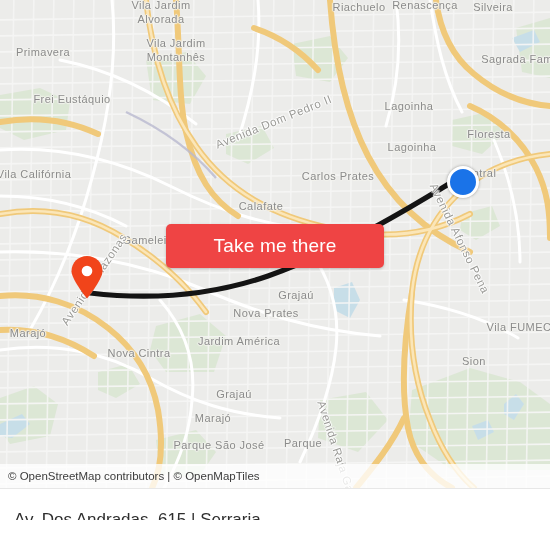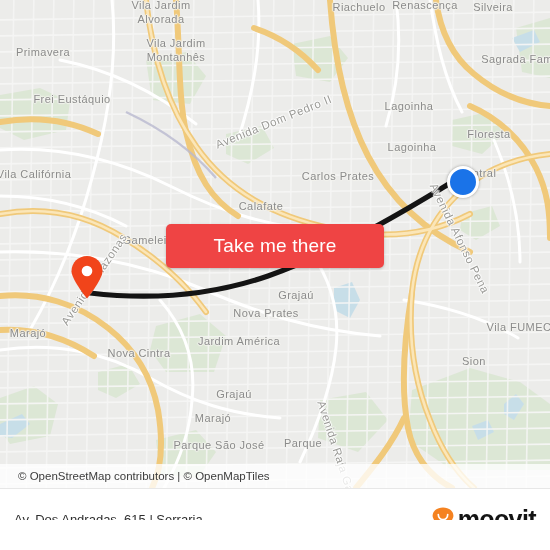--- a/index.html
+++ b/index.html
@@ -84,38 +84,38 @@
 
   
   #attribution {
     position:absolute;
     left:0; top:464px;
     width:550px; height:24px;
     background:rgba(255,255,255,.78);
     color:#3c3c3c;
     font-size:11.5px;
     line-height:24px;
-    padding-left:18px;
+    padding-left:8px;
     white-space:nowrap;
   }
 
   
   #bottombar {
     position:absolute;
     left:0; top:488px;
     width:550px; height:62px;
     background:#ffffff;
     border-top:1px solid #e7e7e7;
     display:flex;
     align-items:center;
     padding:0 14px;
   }
   #origin-text, #dest-text {
     color:#2e2e2e;
-    font-size:13px;
+    font-size:17px;
     white-space:nowrap;
     overflow:hidden;
     text-overflow:ellipsis;
   }
   #origin-text { flex:0 1 auto; max-width:265px; }
   #dest-text   { flex:0 1 auto; max-width:135px; }
   #route-arrow {
     color:#3a3a3a;
     font-size:19px;
     padding:0 9px 0 11px;
@@ -340,22 +340,15 @@
     <div id="dest-dot"></div>
 
     <button id="cta">Take me there</button>
 
     <div id="attribution">© OpenStreetMap contributors | © OpenMapTiles</div>
   </div>
 
   <div id="bottombar">
     <div id="origin-text">Av. Dos Andradas, 615 | Serraria ...</div>
     <div id="route-arrow">→</div>
-    <div id="brand">
-      <svg width="26" height="26" viewBox="0 0 26 26">
-        <path d="M13 25 C13 25 23.4 13.6 23.4 8.8 C23.4 3.9 18.7 0.4 13 0.4 C7.3 0.4 2.6 3.9 2.6 8.8 C2.6 13.6 13 25 13 25 Z" fill="#f58220"></path>
-        <path d="M8.3 7.6 C8.3 10.5 10.4 12.6 13 12.6 C15.6 12.6 17.7 10.5 17.7 7.6" stroke="#ffffff" stroke-width="1.7" fill="none" stroke-linecap="round"></path>
-      </svg>
-      <span id="brand-name">moovit</span>
-    </div>
   </div>
 
 </div>
 
 </body></html>

